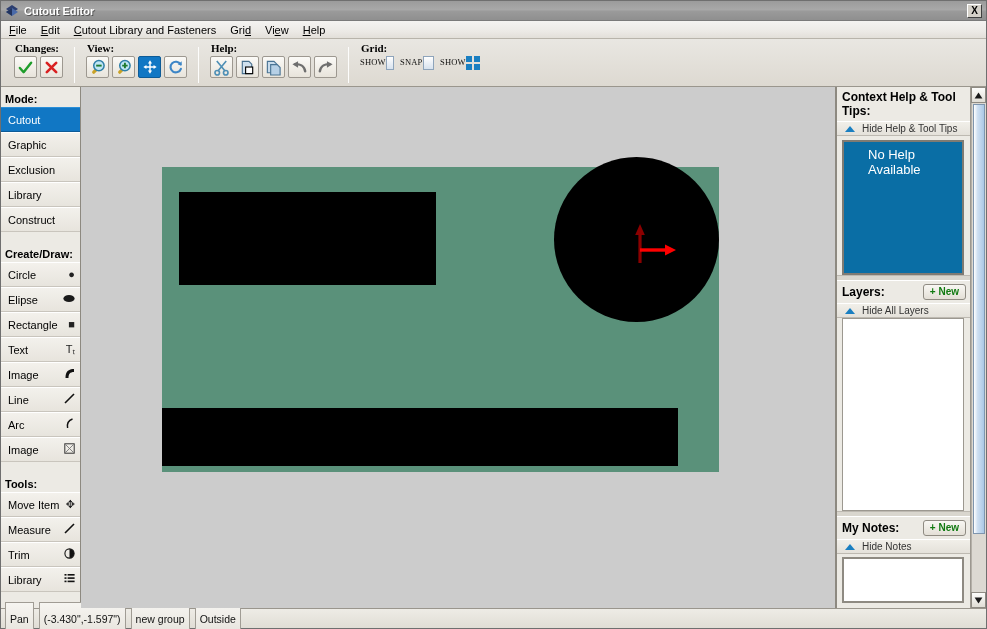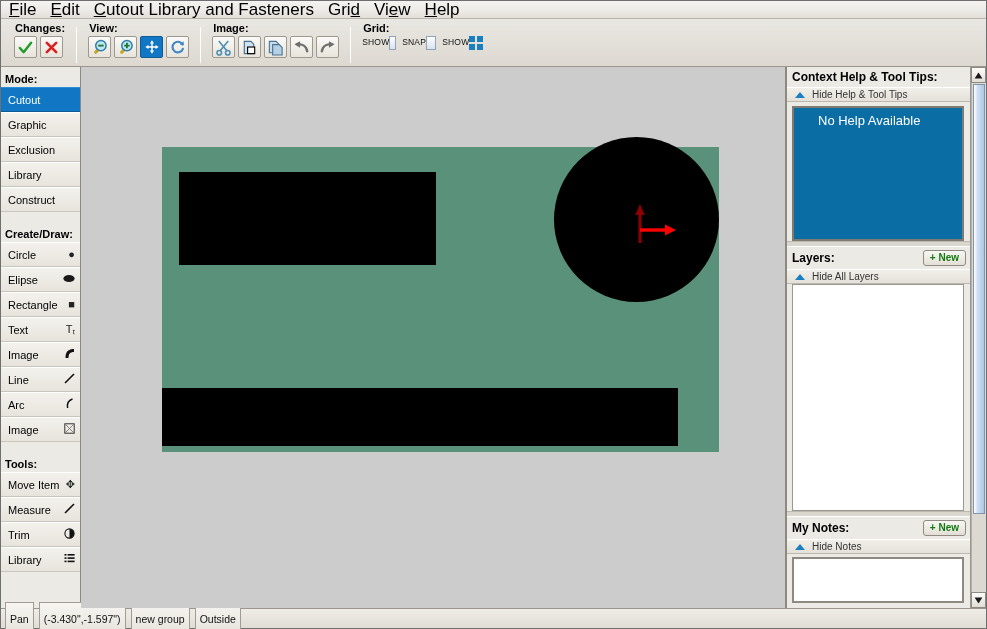--- a/index.html
+++ b/index.html
@@ -50,32 +50,33 @@
 
   
   .menubar {
     height: 18px;
     background: linear-gradient(to bottom,#f4f3f1 0%, #eceae6 60%, #e2dfd9 100%);
     border-bottom: 1px solid #b8b4ab;
     display: flex; align-items: center;
     padding-left: 8px; gap: 14px;
     flex: none;
   }
-  .menuitem { font-size: 17px; color: #000; white-space: nowrap; cursor: default; }
+  .menuitem { font-size: 11px; color: #000; white-space: nowrap; cursor: default; }
   .menuitem u { text-decoration: underline; }
 
   
   .toolbar {
     height: 48px;
     background: linear-gradient(to bottom,#e9e7e2 0%, #ddd9d1 100%);
     border-bottom: 1px solid #9a968d;
     display: flex; align-items: flex-start;
     padding: 2px 0 9px 6px;
     flex: none;
     position: relative;
+    font-family: Liberation Serif, serif;
   }
   .tgroup { display: flex; flex-direction: column; padding: 0 7px; height: 44px; }
   .tgroup .glabel { font-size: 11px; font-weight: bold; color: #000; margin: 1px 0 2px 1px; }
   .tgroup .grow { display: flex; align-items: center; gap: 3px; }
   .tsep { width: 1px; height: 36px; background: #b7b3aa; border-right: 1px solid #fdfdfc; margin: 6px 4px 0 4px; }
 
   .tbtn {
     width: 23px; height: 22px;
     background: linear-gradient(to bottom,#fbfaf7 0%, #e8e4db 100%);
     border: 1px solid #9d9890;
@@ -135,21 +136,21 @@
     width: 557px; height: 305px;
     background: #5a917a;
   }
   .shape-rect-a { position:absolute; left:17px; top:25px; width:257px; height:93px; background:#000; }
   .shape-rect-b { position:absolute; left:0px;  top:241px; width:516px; height:58px; background:#000; }
   .shape-circle { position:absolute; left:392px; top:-10px; width:165px; height:165px; background:#000; border-radius:50%; }
   .axis { position: absolute; left: 472px; top: 56px; width: 46px; height: 42px; }
 
   
   .rightpanel {
-    width: 184px; flex: none;
+    width: 134px; flex: none;
     background: #eceae4;
     display: flex; flex-direction: column;
     border-left: 1px solid #8d8980;
   }
   .panel-head {
     display: flex; align-items: center; justify-content: space-between;
     padding: 3px 4px 3px 5px;
     background: #eceae4;
   }
   .panel-head .ph-title { font-size: 12px; font-weight: bold; color: #000; }
@@ -232,20 +233,31 @@
     padding: 16px 4px;
     font-size: 10.5px; color: #111;
     white-space: nowrap;
   }
 </style>
 </head>
 <body>
 
 <div id="app">
 
+  <div class="titlebar">
+    <span class="tb-icon">
+      <svg width="14" height="14" viewBox="0 0 14 14">
+        <polygon points="7,1 13,5 7,9 1,5" fill="#2c3e70"></polygon>
+        <polygon points="7,4 13,8 7,12 1,8" fill="#4a6aa8"></polygon>
+        <polygon points="7,4 7,12 1,8" fill="#22345e"></polygon>
+      </svg>
+    </span>
+    <span class="tb-title">Cutout Editor</span>
+    <span class="tb-close">X</span>
+  </div>
 
   <div class="menubar">
     <span class="menuitem"><u>F</u><span>ile</span></span>
     <span class="menuitem"><u>E</u>dit</span>
     <span class="menuitem"><u>C</u>utout Library and Fasteners</span>
     <span class="menuitem">Gri<u>d</u></span>
     <span class="menuitem">Vi<u>e</u>w</span>
     <span class="menuitem"><u>H</u>elp</span>
   </div>
 
@@ -297,21 +309,21 @@
             <path d="M14 6 A6 6 0 1 0 14.5 11" stroke="#3e86c6" stroke-width="2.4" fill="none" stroke-linecap="round"></path>
             <polygon points="15.4,2.6 15.4,7.4 11,6.2" fill="#3e86c6"></polygon>
           </svg>
         </div>
       </div>
     </div>
 
     <div class="tsep"></div>
 
     <div class="tgroup">
-      <div class="glabel">Image:</div>
+      <div class="glabel">Help:</div>
       <div class="grow">
         <div class="tbtn">
           <svg width="17" height="17" viewBox="0 0 18 18">
             <path d="M4 2 L13 13 M14 2 L5 13" stroke="#4e8fb5" stroke-width="1.7" fill="none"></path>
             <circle cx="4.5" cy="14.6" r="2.4" fill="none" stroke="#4e8fb5" stroke-width="1.7"></circle>
             <circle cx="13.5" cy="14.6" r="2.4" fill="none" stroke="#4e8fb5" stroke-width="1.7"></circle>
           </svg>
         </div>
         <div class="tbtn">
           <svg width="17" height="17" viewBox="0 0 18 18">

